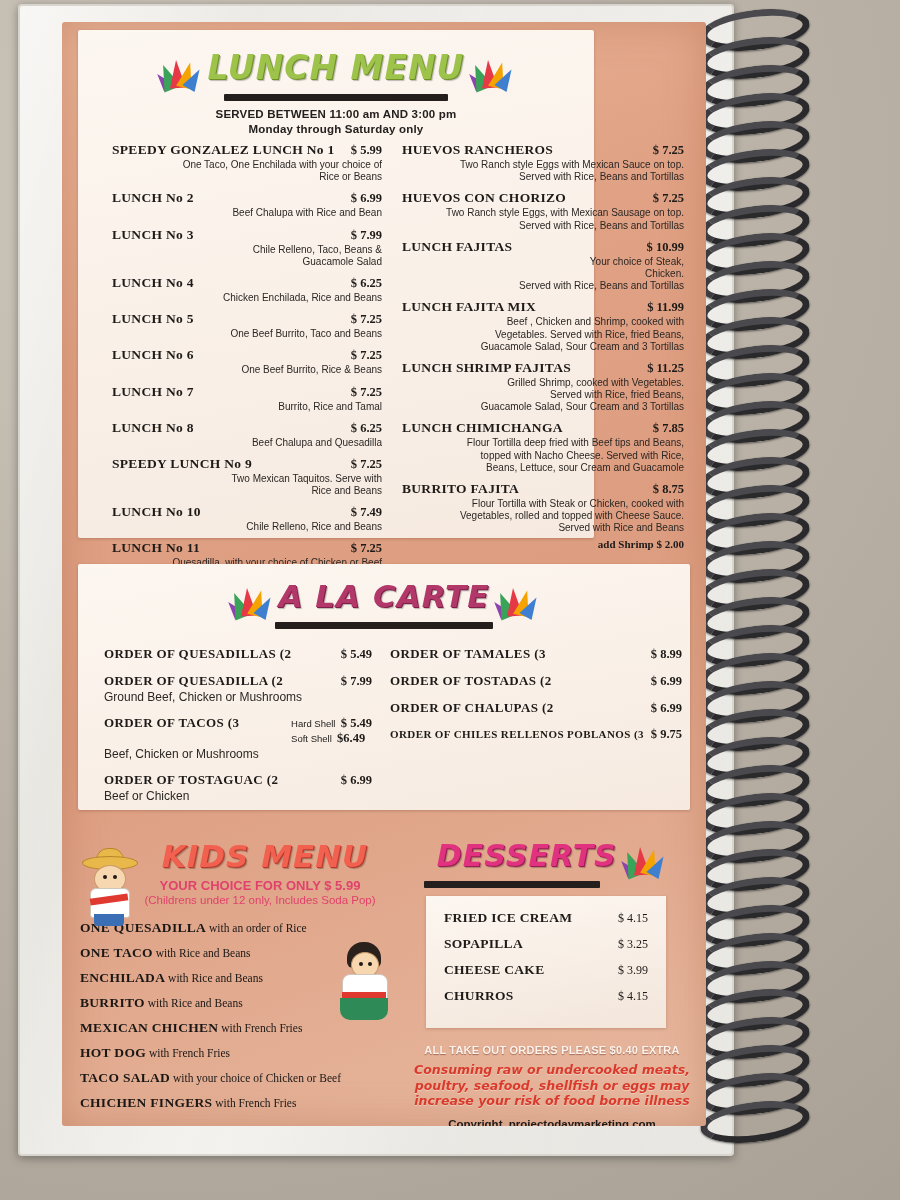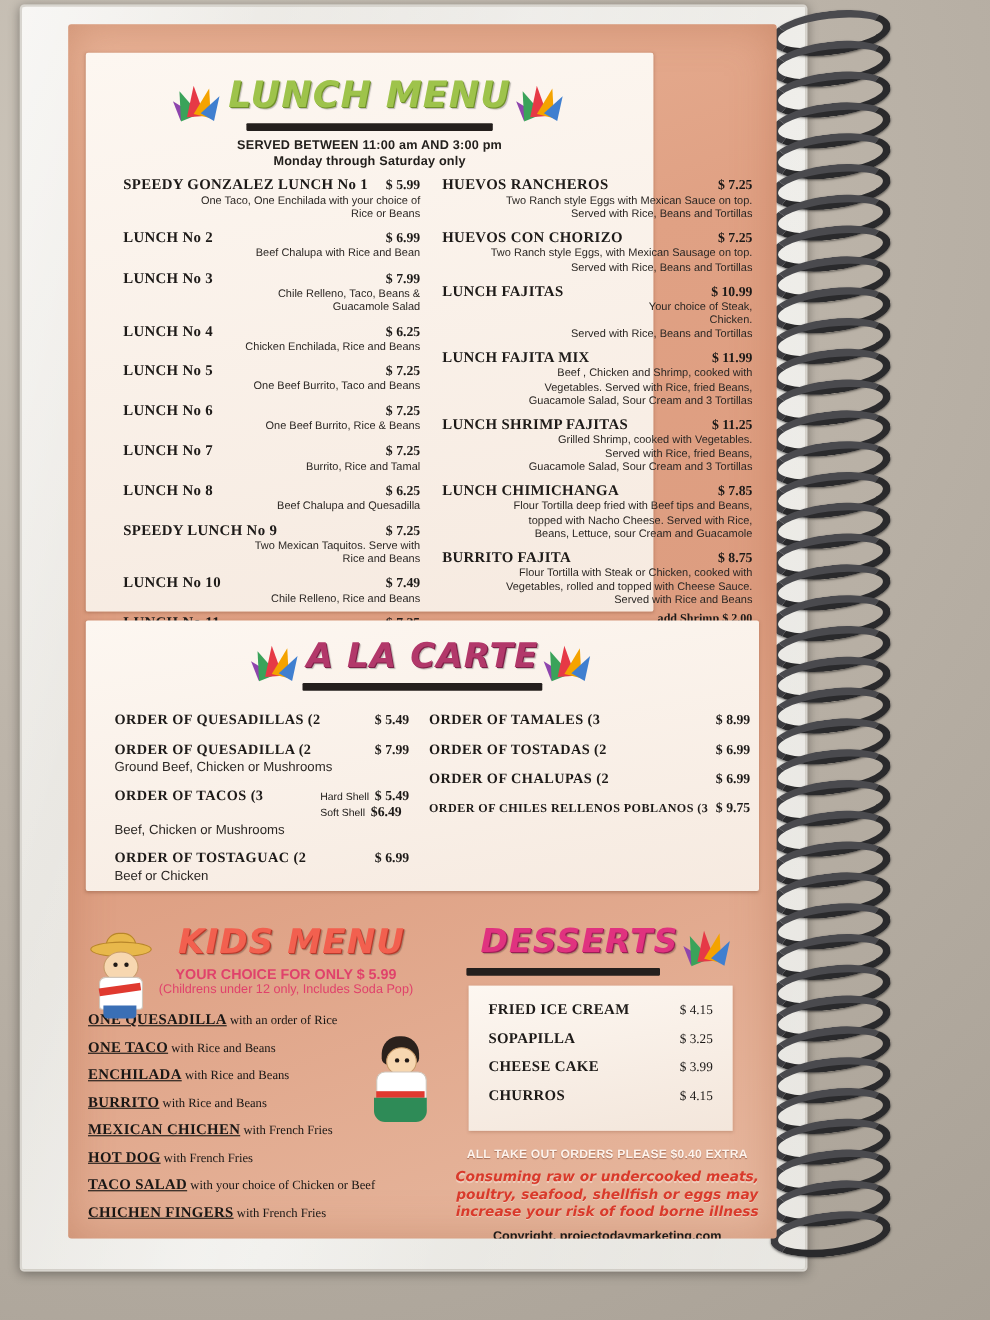--- a/index.html
+++ b/index.html
@@ -40,21 +40,21 @@
     position:absolute;left:62px;top:22px;width:644px;height:1104px;
     background:linear-gradient(160deg,#e8b296 0%,#e0a184 28%,#dd9d80 55%,#e7b89f 100%);
     border-radius:3px;
     box-shadow:inset 0 0 40px rgba(160,90,55,.35);
     overflow:hidden;
   }
   .panel{
     position:absolute;background:#fbf3ec;border-radius:2px;
     box-shadow:0 1px 3px rgba(120,70,45,.35);
   }
-  .panel.lunch{left:16px;top:26px;width:516px;height:508px;
+  .panel.lunch{left:16px;top:8px;width:516px;height:508px;
     background:linear-gradient(170deg,#fdf7f1,#f6eae0);}
   .panel.alacarte{left:16px;top:542px;width:612px;height:246px;
     background:linear-gradient(170deg,#fdf7f1,#f6eae0);}
   .panel.kids{left:10px;top:806px;width:330px;height:286px;background:transparent;box-shadow:none;}
   .panel.desserts{left:352px;top:806px;width:276px;height:286px;background:transparent;box-shadow:none;}
   .desserts-card{
     position:absolute;left:12px;top:68px;width:240px;height:132px;
     background:linear-gradient(170deg,#fdf7f1,#f3e6db);
     box-shadow:0 1px 3px rgba(120,70,45,.3);
   }
@@ -128,21 +128,21 @@
   
   .kids-sub{
     text-align:center;color:#e0426b;font-weight:bold;font-size:13px;margin-top:4px;
     font-family:"Liberation Sans",sans-serif;
   }
   .kids-sub2{
     text-align:center;color:#e0426b;font-size:11.5px;margin-top:1px;
     font-family:"Liberation Sans",sans-serif;
   }
   .kitem{margin-bottom:7px;font-family:"Liberation Serif",serif;color:#1a1715;}
-  .kitem b{font-size:13.5px;letter-spacing:.3px;text-decoration:underline;}
+  .kitem b{font-size:13.5px;letter-spacing:.3px;}
   .kitem span{font-size:11.5px;}
 
   
   .ditem{display:flex;justify-content:space-between;align-items:baseline;margin-bottom:10px;}
   .dname{font-family:"Liberation Serif",serif;font-size:13.5px;font-weight:bold;color:#1d1a18;letter-spacing:.3px;}
   .dprice{font-family:"Liberation Serif",serif;font-size:12px;font-weight:normal;color:#1d1a18;}
 
   .takeout{
     text-align:center;font-size:11px;font-weight:bold;color:#fdf3ec;
     margin-top:10px;letter-spacing:.2px;

